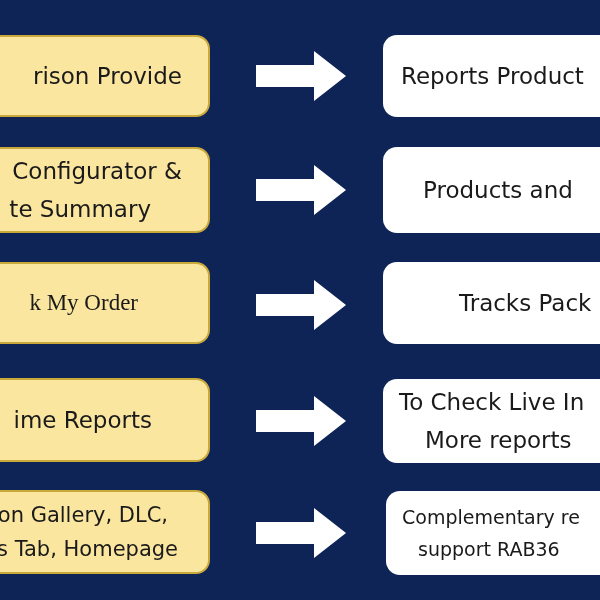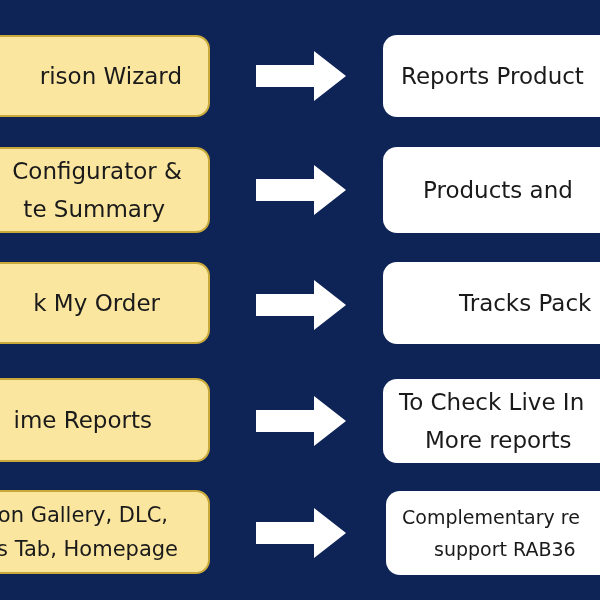--- a/index.html
+++ b/index.html
@@ -35,42 +35,42 @@
   .right-box .line { display: block; white-space: nowrap; }
   .arrow { position: absolute; left: 256px; width: 90px; height: 50px; }
   .fs24 { font-size: 23px; }
   .fs21 { font-size: 21px; }
   .fs19 { font-size: 19px; }
 </style>
 </head>
 <body>
 
 <div class="left-box fs24" style="top:35px;height:82px;">
-  <span class="line">rison Wizard</span>
+  <span class="line">rison Provide</span>
 </div>
 <svg class="arrow" style="top:51px;" viewBox="0 0 90 50">
   <polygon points="0,14 58,14 58,0 90,25 58,50 58,36 0,36" fill="#ffffff"></polygon>
 </svg>
 <div class="right-box fs24" style="top:35px;height:82px;padding-left:18px;">
   <span class="line">Reports Product</span>
 </div>
 
 <div class="left-box fs24" style="top:147px;height:86px;">
   <span class="line" style="line-height:38px;">Configurator &amp;</span>
-  <span class="line" style="line-height:38px;align-self:flex-end;margin-right:17px;">te Summary</span>
+  <span class="line" style="line-height:38px;align-self:flex-end;margin-right:31px;">te Summary</span>
 </div>
 <svg class="arrow" style="top:165px;" viewBox="0 0 90 50">
   <polygon points="0,14 58,14 58,0 90,25 58,50 58,36 0,36" fill="#ffffff"></polygon>
 </svg>
 <div class="right-box fs24" style="top:147px;height:86px;">
   <span class="line" style="line-height:38px;padding-left:40px;">Products and</span>
 </div>
 
 <div class="left-box fs24" style="top:262px;height:82px;">
-  <span class="line" style="margin-right:22px;">k My Order</span>
+  <span class="line" style="margin-right:44px;font-family:Liberation Serif, serif;">k My Order</span>
 </div>
 <svg class="arrow" style="top:280px;" viewBox="0 0 90 50">
   <polygon points="0,14 58,14 58,0 90,25 58,50 58,36 0,36" fill="#ffffff"></polygon>
 </svg>
 <div class="right-box fs24" style="top:262px;height:82px;">
   <span class="line" style="padding-left:76px;">Tracks Pack</span>
 </div>
 
 <div class="left-box fs24" style="top:378px;height:84px;">
   <span class="line" style="margin-right:30px;">ime Reports</span>
@@ -85,14 +85,14 @@
 
 <div class="left-box fs21" style="top:490px;height:84px;">
   <span class="line" style="line-height:34px;margin-right:14px;">on Gallery, DLC,</span>
   <span class="line" style="line-height:34px;margin-right:4px;">s Tab, Homepage</span>
 </div>
 <svg class="arrow" style="top:508px;" viewBox="0 0 90 50">
   <polygon points="0,14 58,14 58,0 90,25 58,50 58,36 0,36" fill="#ffffff"></polygon>
 </svg>
 <div class="right-box fs19" style="top:491px;height:84px;left:386px;">
   <span class="line" style="line-height:32px;padding-left:16px;">Complementary re</span>
-  <span class="line" style="line-height:32px;padding-left:48px;">support RAB36</span>
+  <span class="line" style="line-height:32px;padding-left:32px;">support RAB36</span>
 </div>
 
 </body></html>

